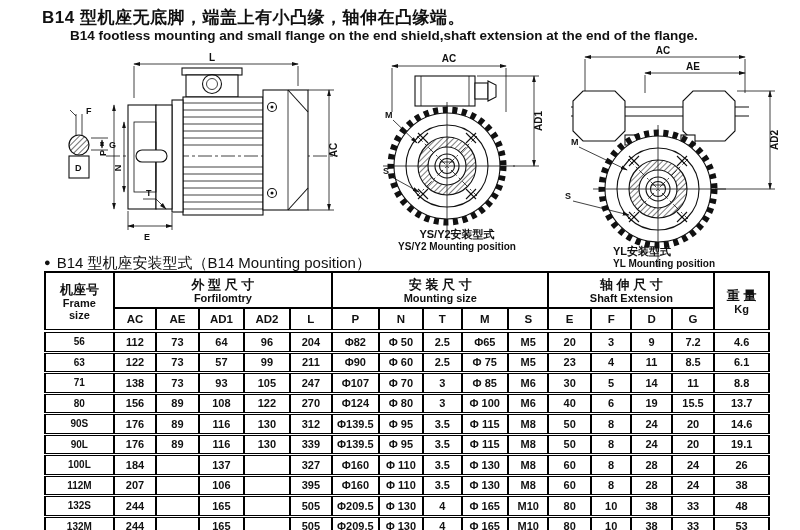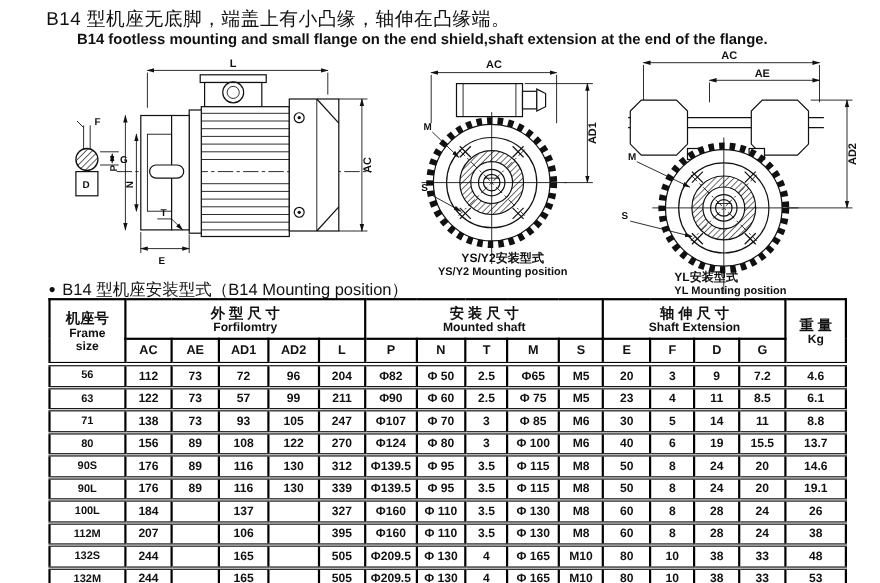--- a/index.html
+++ b/index.html
@@ -4,21 +4,21 @@
 <style>
   html,body{margin:0;padding:0;}
   body{
     width:800px;height:530px;position:relative;overflow:hidden;
     background:#ffffff;color:#111;
     font-family:"Liberation Sans","DejaVu Sans",sans-serif;
     -webkit-font-smoothing:antialiased;
   }
   .abs{position:absolute;}
   
-  .title-zh{left:42px;top:6px;font-size:17px;font-weight:normal;letter-spacing:.5px;white-space:nowrap;}
+  .title-zh{left:42px;top:6px;font-size:17px;font-weight:bold;letter-spacing:.5px;white-space:nowrap;}
   .title-en{left:42px;top:28px;font-size:13.5px;font-weight:bold;white-space:nowrap;padding-left:28px;}
   .section-title{left:44px;top:254px;font-size:15px;font-weight:normal;white-space:nowrap;}
   .section-title .bullet{font-size:11px;vertical-align:2px;margin-right:6px;}
   
   svg text{font-family:"Liberation Sans","DejaVu Sans",sans-serif;font-weight:bold;fill:#111;}
   svg .ln{stroke:#111;stroke-width:1.1;fill:none;}
   svg .thin{stroke:#111;stroke-width:0.8;fill:none;}
   svg .fillw{fill:#fff;stroke:#111;stroke-width:1.1;}
   
   table.spec{
@@ -319,21 +319,21 @@
         <div class="hzh">机座号</div>
         <div class="hen">Frame</div>
         <div class="hen">size</div>
       </th>
       <th colspan="5">
         <div class="hzh">外  型  尺  寸</div>
         <div class="hen">Forfilomtry</div>
       </th>
       <th colspan="5">
         <div class="hzh">安  装  尺  寸</div>
-        <div class="hen">Mounted shaft</div>
+        <div class="hen">Mounting size</div>
       </th>
       <th colspan="4">
         <div class="hzh">轴  伸  尺  寸</div>
         <div class="hen">Shaft Extension</div>
       </th>
       <th rowspan="2">
         <div class="hzh">重 量</div>
         <div class="hen">Kg</div>
       </th>
     </tr>
@@ -352,21 +352,21 @@
       <th class="colhead">F</th>
       <th class="colhead">D</th>
       <th class="colhead">G</th>
     </tr>
   </thead>
   <tbody>
       <tr>
         <td>56</td>
         <td>112</td>
         <td>73</td>
-        <td>72</td>
+        <td>64</td>
         <td>96</td>
         <td>204</td>
         <td>Φ82</td>
         <td>Φ 50</td>
         <td>2.5</td>
         <td>Φ65</td>
         <td>M5</td>
         <td>20</td>
         <td>3</td>
         <td>9</td>

